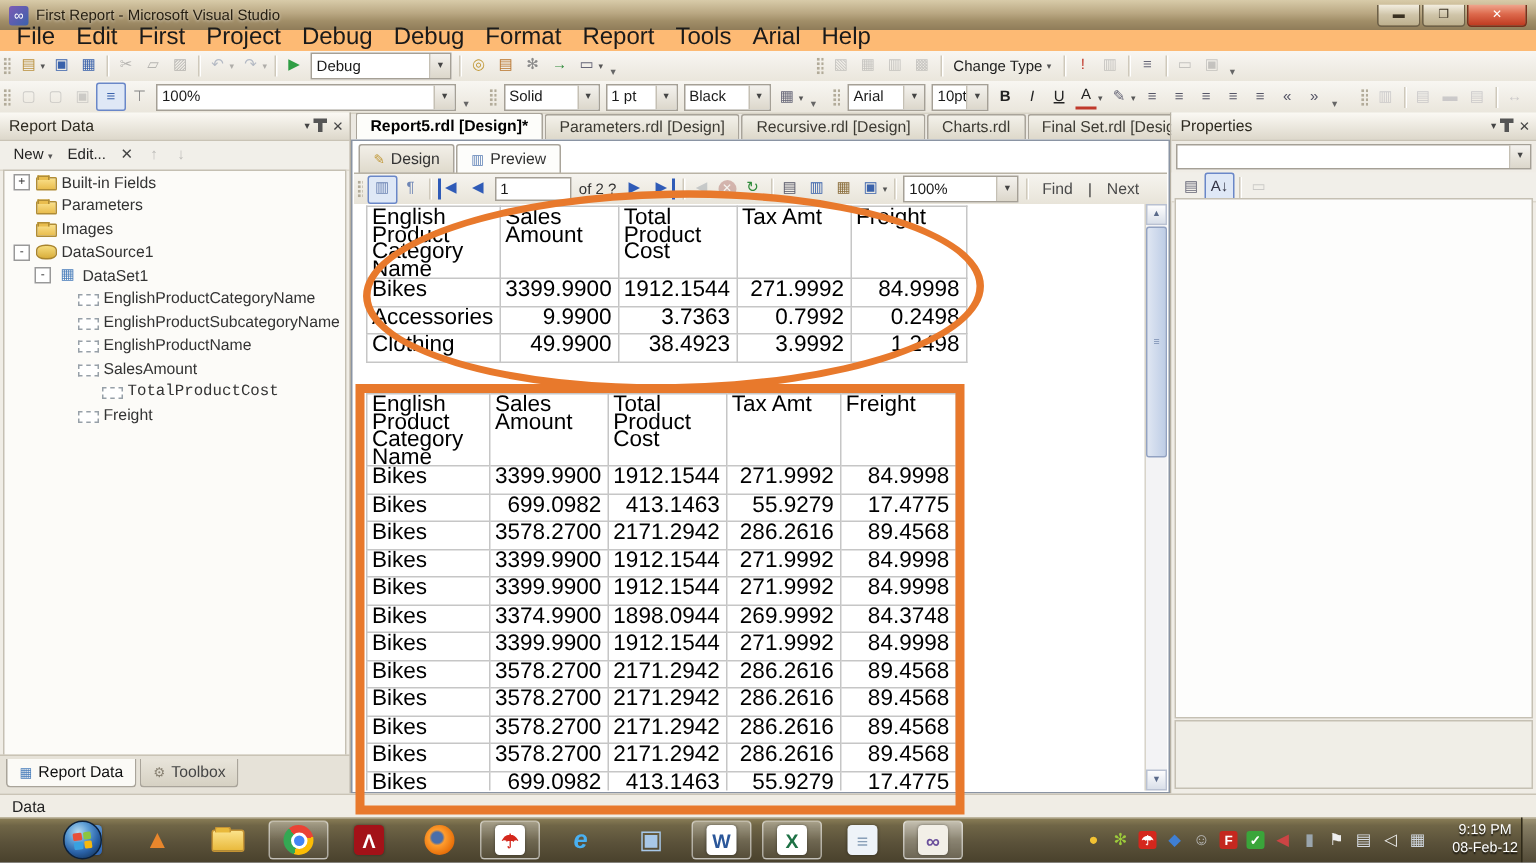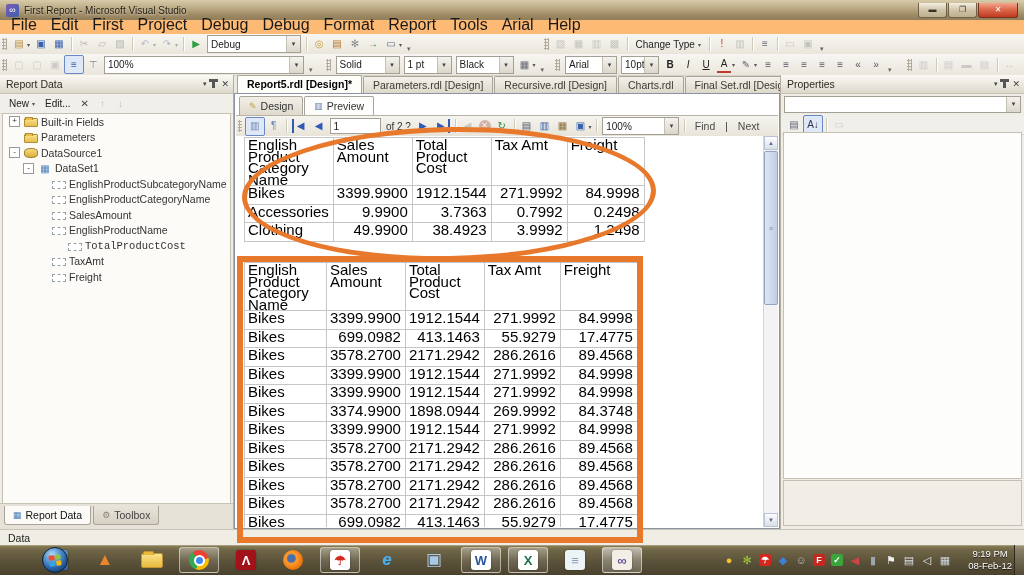--- a/index.html
+++ b/index.html
@@ -472,58 +472,58 @@
           <span class="expander">+</span>
           <span class="tri tri-folder"></span>
           <span class="tree-label">Built-in Fields</span>
         </div>
         <div class="tree-row" style="padding-left: 6px;">
           <span class="expander hidden"></span>
           <span class="tri tri-folder"></span>
           <span class="tree-label">Parameters</span>
         </div>
         <div class="tree-row" style="padding-left: 6px;">
+          <span class="expander hidden"></span>
+          <span class="tri tri-folder"></span>
+          <span class="tree-label">Images</span>
+        </div>
+        <div class="tree-row" style="padding-left: 6px;">
           <span class="expander">-</span>
           <span class="tri tri-datasource"></span>
           <span class="tree-label">DataSource1</span>
         </div>
         <div class="tree-row" style="padding-left: 20px;">
           <span class="expander">-</span>
           <span class="tri tri-dataset">▦</span>
           <span class="tree-label">DataSet1</span>
         </div>
         <div class="tree-row" style="padding-left: 34px;">
           <span class="expander hidden"></span>
           <span class="tri tri-field"></span>
-          <span class="tree-label">EnglishProductSubcategoryName</span>
+          <span class="tree-label">EnglishProductCategoryName</span>
         </div>
         <div class="tree-row" style="padding-left: 34px;">
           <span class="expander hidden"></span>
           <span class="tri tri-field"></span>
-          <span class="tree-label">EnglishProductCategoryName</span>
+          <span class="tree-label">EnglishProductSubcategoryName</span>
+        </div>
+        <div class="tree-row" style="padding-left: 34px;">
+          <span class="expander hidden"></span>
+          <span class="tri tri-field"></span>
+          <span class="tree-label">EnglishProductName</span>
         </div>
         <div class="tree-row" style="padding-left: 34px;">
           <span class="expander hidden"></span>
           <span class="tri tri-field"></span>
           <span class="tree-label">SalesAmount</span>
         </div>
-        <div class="tree-row" style="padding-left: 34px;">
-          <span class="expander hidden"></span>
-          <span class="tri tri-field"></span>
-          <span class="tree-label">EnglishProductName</span>
-        </div>
         <div class="tree-row" style="padding-left: 50px; font-family: Liberation Mono, monospace;">
           <span class="expander hidden"></span>
           <span class="tri tri-field"></span>
           <span class="tree-label">TotalProductCost</span>
-        </div>
-        <div class="tree-row" style="padding-left: 34px;">
-          <span class="expander hidden"></span>
-          <span class="tri tri-field"></span>
-          <span class="tree-label">TaxAmt</span>
         </div>
         <div class="tree-row" style="padding-left: 34px;">
           <span class="expander hidden"></span>
           <span class="tri tri-field"></span>
           <span class="tree-label">Freight</span>
         </div>
       </div>
     <div class="panel-bottabs" id="bottabs">
         <span class="bottab active">
           <span class="bt-ic">▦</span>

